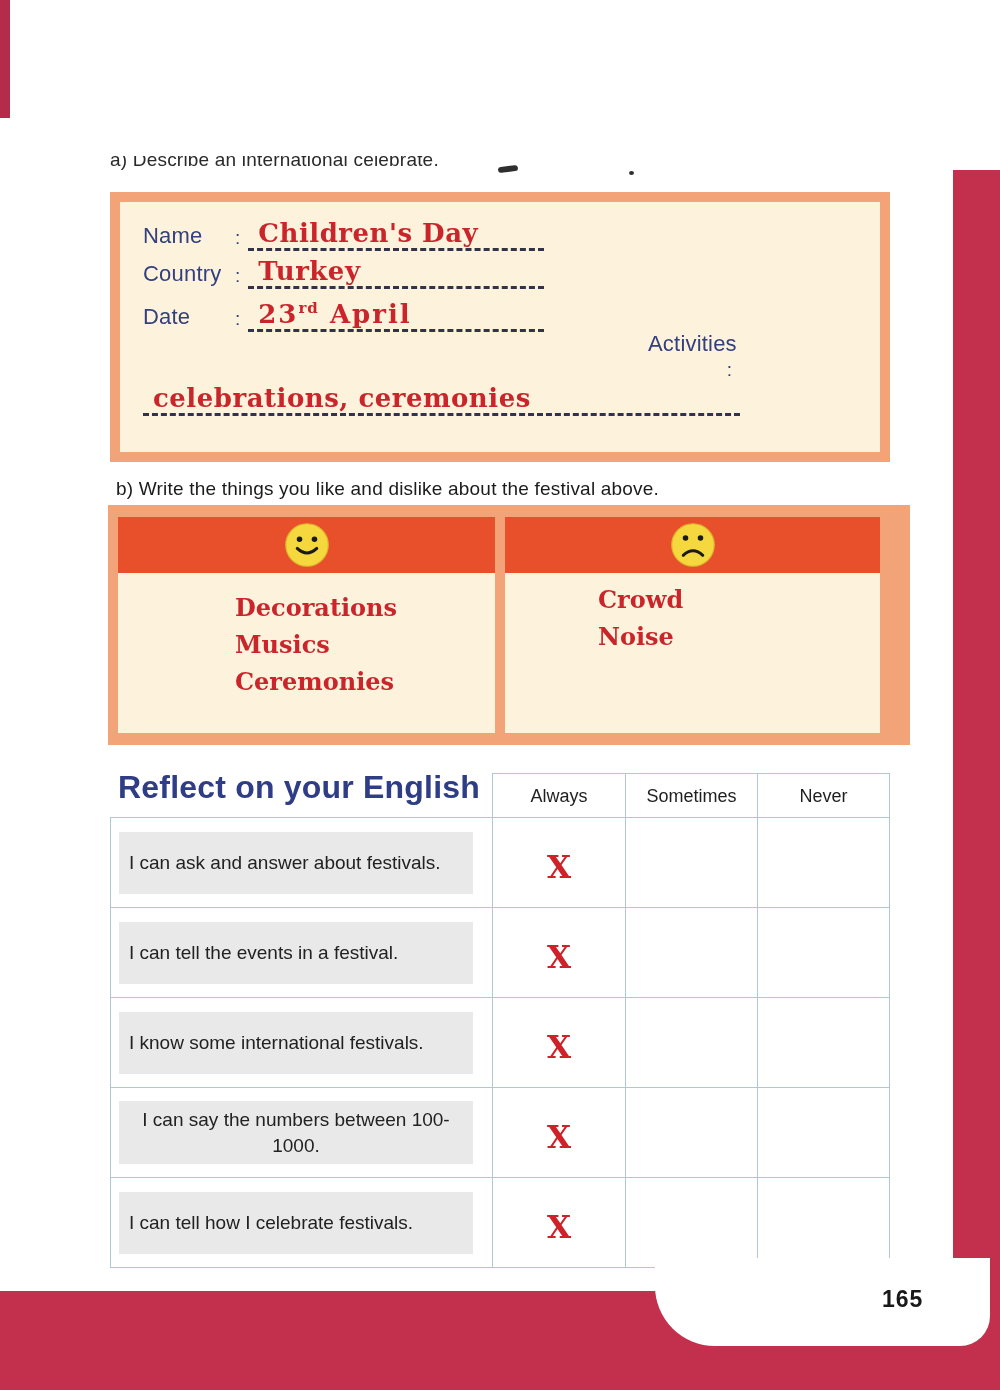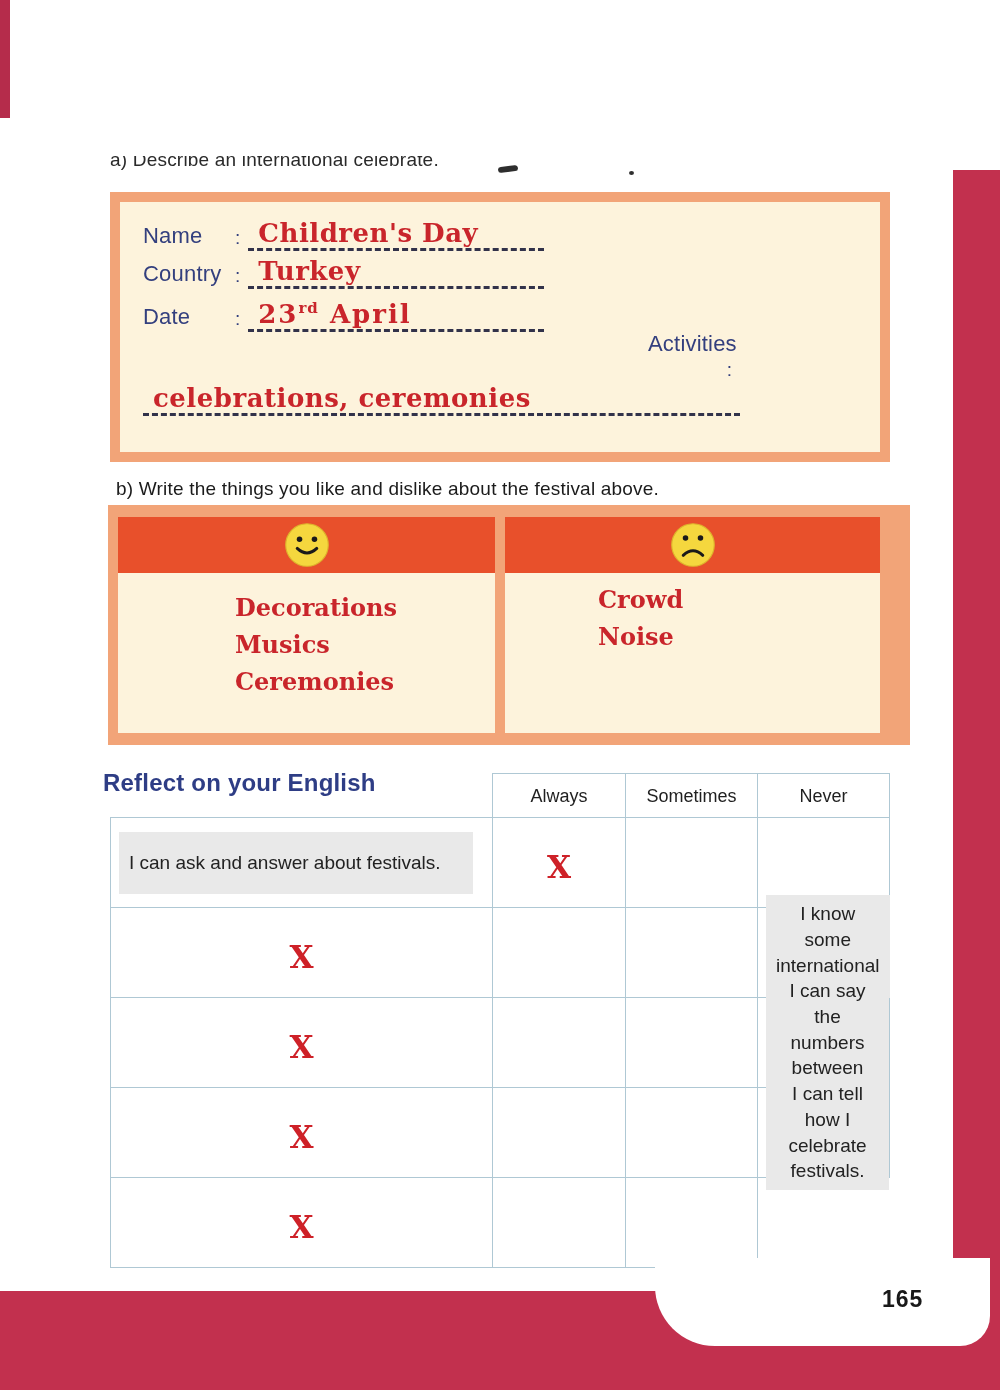--- a/index.html
+++ b/index.html
@@ -46,21 +46,21 @@
   .likebox{position:absolute;left:108px;top:505px;width:802px;height:240px;background:var(--salmon);}
   .likecol{position:absolute;top:12px;height:216px;}
   .likecol.left{left:10px;width:377px;} .likecol.right{left:397px;width:375px;}
   .likehdr{height:56px;background:var(--hdr-orange);display:flex;align-items:center;justify-content:center;}
   .likebody{height:160px;background:var(--cream);font-family:"DejaVu Serif",serif;font-weight:bold;
             font-size:24px;line-height:37px;color:var(--hand-red);}
   .likebody.leftpad{padding:16px 0 0 117px;}
   .likebody.rightpad{padding:8px 0 0 93px;}
 
   
-  .reflect-title{position:absolute;left:103px;top:769px;font-size:24px;font-weight:bold;
+  .reflect-title{position:absolute;left:118px;top:769px;font-size:32px;font-weight:bold;
                  color:var(--head-navy);letter-spacing:.2px;}
   .rhdr{position:absolute;left:492px;top:773px;display:grid;grid-template-columns:133px 132px 132px;
         border-top:1px solid var(--tbl-border);border-left:1px solid var(--tbl-border);}
   .rhdr .hcell{height:44px;border-right:1px solid var(--tbl-border);display:flex;align-items:center;
         justify-content:center;font-size:18px;color:#1f1f1f;background:#fff;}
   .rtable{position:absolute;left:110px;top:817px;display:grid;
           grid-template-columns:382px 133px 132px 132px;grid-auto-rows:90px;
           border-top:1px solid var(--tbl-border);border-left:1px solid var(--tbl-border);text-align:center;}
   .rcell{border-right:1px solid var(--tbl-border);border-bottom:1px solid var(--tbl-border);
          background:#fff;display:flex;align-items:center;justify-content:center;}
@@ -157,20 +157,23 @@
   <div class="rcell">
       <span class="mark">X</span>
     </div>
   <div class="rcell">
       <span class="mark"></span>
     </div>
   <div class="rcell">
       <span class="mark"></span>
     </div>
 
+  <div class="rcell stmt">
+    <div class="stmtbox">I can tell the events in a festival.</div>
+  </div>
   <div class="rcell">
       <span class="mark">X</span>
     </div>
   <div class="rcell">
       <span class="mark"></span>
     </div>
   <div class="rcell">
       <span class="mark"></span>
     </div>
 

